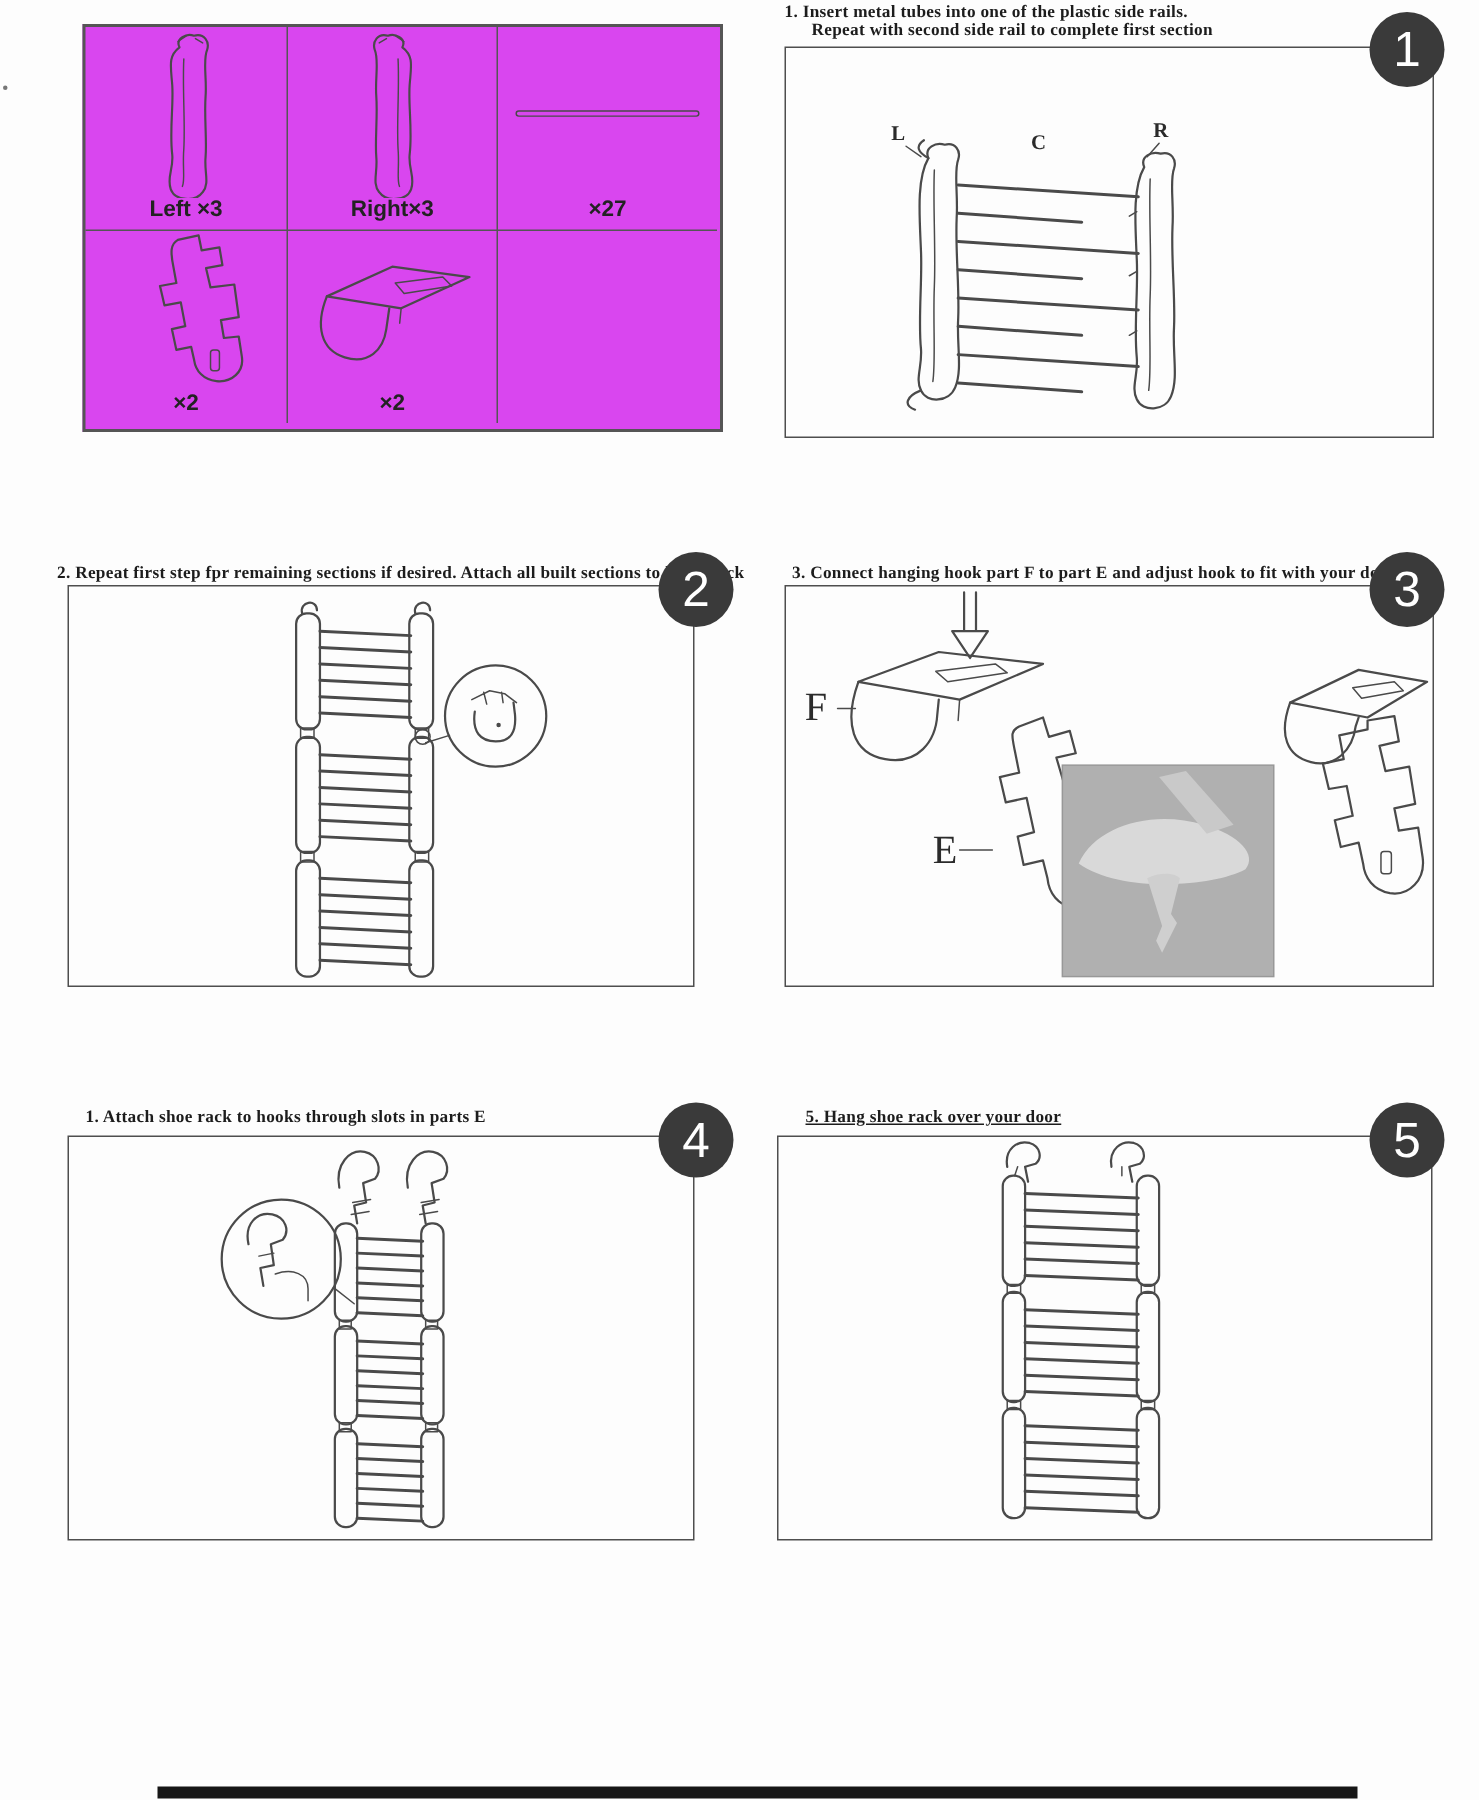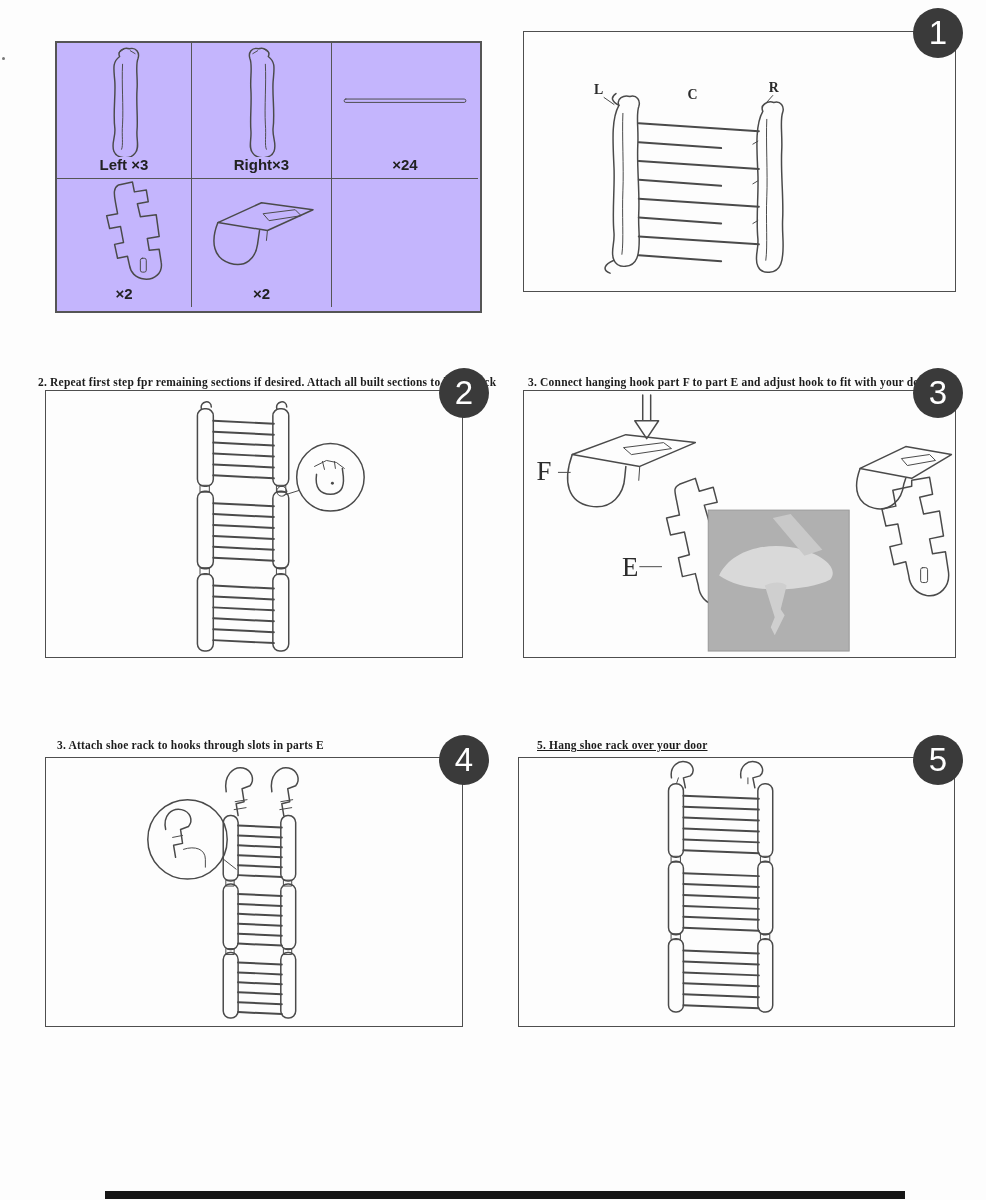--- a/index.html
+++ b/index.html
@@ -2,24 +2,24 @@
 <html><head>
 <meta charset="utf-8">
 <style>
   html,body{margin:0;padding:0;background:#ffffff;}
   .sheet{
     position:relative;width:986px;height:1200px;background:#fdfdfd;
     font-family:"Liberation Serif",serif;overflow:hidden;
   }
   
   .parts-grid{
-    position:absolute;left:55px;top:41px;width:423px;height:268px;
+    position:absolute;left:55px;top:16px;width:423px;height:268px;
     border:2px solid #555;display:grid;
     grid-template-columns:135px 140px 146px;grid-template-rows:136px 128px;
-    background:#c4b5fd;
+    background:#d946ef;
   }
   .cell{
     border-right:1.5px solid #555;border-bottom:1.5px solid #555;
     display:flex;flex-direction:column;align-items:center;justify-content:flex-end;
     padding-bottom:4px;box-sizing:border-box;
   }
   .cell:nth-child(3n){border-right:none;}
   .cell:nth-child(n+4){border-bottom:none;}
   .part-icon{flex:1 1 auto;width:100%;}
   .part-label{
@@ -77,21 +77,21 @@
           <path class="sk thin" d="M62,10 l6,-4 M74,8 l5,3"></path>
         </g>
       </svg>
       <div class="part-label">Right×3</div>
     </div>
 
     <div class="cell">
       <svg class="part-icon" viewBox="0 0 146 118">
         <rect class="sk thin" x="10" y="58" width="126" height="3.5" rx="1.75"></rect>
       </svg>
-      <div class="part-label">×24</div>
+      <div class="part-label">×27</div>
     </div>
 
     <div class="cell">
       <svg class="part-icon" viewBox="0 0 135 108">
         <path class="sk" d="M62,6 L76,3 L78,13 L90,11 L92,23 L81,25 L84,38 L100,36 L103,58 L91,60 L93,72 L103,71 L105,84 C107,95 98,102 88,101 C79,100 74,94 73,87 L71,78 L61,80 L58,66 L67,64 L64,48 L53,50 L50,37 L61,35 L59,24 C57,14 57,9 62,6 Z"></path>
         <rect class="sk thin" x="84" y="80" width="6" height="14" rx="2"></rect>
       </svg>
       <div class="part-label">×2</div>
     </div>
 
@@ -100,20 +100,24 @@
         <path class="sk" d="M26,44 L70,24 L122,31 L76,52 Z"></path>
         <path class="sk thin" d="M72,35 L104,31 L110,37 L78,42 Z"></path>
         <path class="sk" d="M26,44 C18,64 22,80 38,85 C54,90 64,80 66,66 L68,52"></path>
         <path class="sk thin" d="M76,52 L75,62"></path>
       </svg>
       <div class="part-label">×2</div>
     </div>
 
   </div>
 
+  <div class="step-head" style="left:523px;top:2px;">
+    <div>1. Insert metal tubes into one of the plastic side rails.</div>
+    <div class="indent">Repeat with second side rail to complete first section</div>
+  </div>
   <div class="box" style="left:523px;top:31px;width:433px;height:261px;">
     <svg viewBox="0 0 433 261">
       <text class="lbl-sm" x="70" y="62">L</text>
       <path class="sk thin" d="M80,66 l10,7"></path>
       <text class="lbl-sm" x="164" y="68">C</text>
       <text class="lbl-sm" x="246" y="60">R</text>
       <path class="sk thin" d="M250,64 l-8,9"></path>
 
       <path class="sk" d="M95,74 C92,67 100,63 106,65 C113,63 117,69 115,75 C112,83 115,98 114,114 C113,136 116,162 115,182 C114,200 118,216 113,228 C109,238 94,239 90,230 C86,222 91,214 90,202 C88,182 91,156 90,136 C89,112 87,88 95,74 Z"></path>
       <path class="sk thin" d="M99,82 C98,104 100,136 99,160 C98,184 100,210 98,224"></path>
@@ -208,21 +212,21 @@
         <path class="sk" d="M390,90 L408,87 L411,104 L398,107 L402,124 L418,121 L422,146 L408,149 L411,164 L424,162 L427,182 C429,197 418,208 405,206 C394,204 388,196 387,186 L384,172 L372,175 L368,157 L380,154 L376,134 L364,136 L360,119 L374,116 L371,100 L390,96 Z"></path>
         <rect class="sk thin" x="399" y="178" width="7" height="15" rx="2"></rect>
       </g>
     </svg>
   </div>
   <div class="badge" style="left:913px;top:368px;">
     <span>3</span>
   </div>
 
   <div class="step-head" style="left:57px;top:739px;">
-    <div>3. Attach shoe rack to hooks through slots in parts E</div>
+    <div>1. Attach shoe rack to hooks through slots in parts E</div>
   </div>
   <div class="box" style="left:45px;top:757px;width:418px;height:270px;">
     <svg viewBox="0 0 418 270">
 
       <path class="sk" d="M181,34 C178,18 188,8 198,10 C207,12 210,22 205,28 L197,31 L199,44 L191,46 L193,58"></path>
       <path class="sk thin" d="M190,44 l12,-2 M189,52 l12,-2"></path>
       <path class="sk" d="M227,34 C224,18 234,8 244,10 C253,12 256,22 251,28 L243,31 L245,44 L237,46 L239,58"></path>
       <path class="sk thin" d="M236,44 l12,-2 M235,52 l12,-2"></path>
 
       <rect class="sk" x="178" y="58" width="15" height="66" rx="7"></rect>

